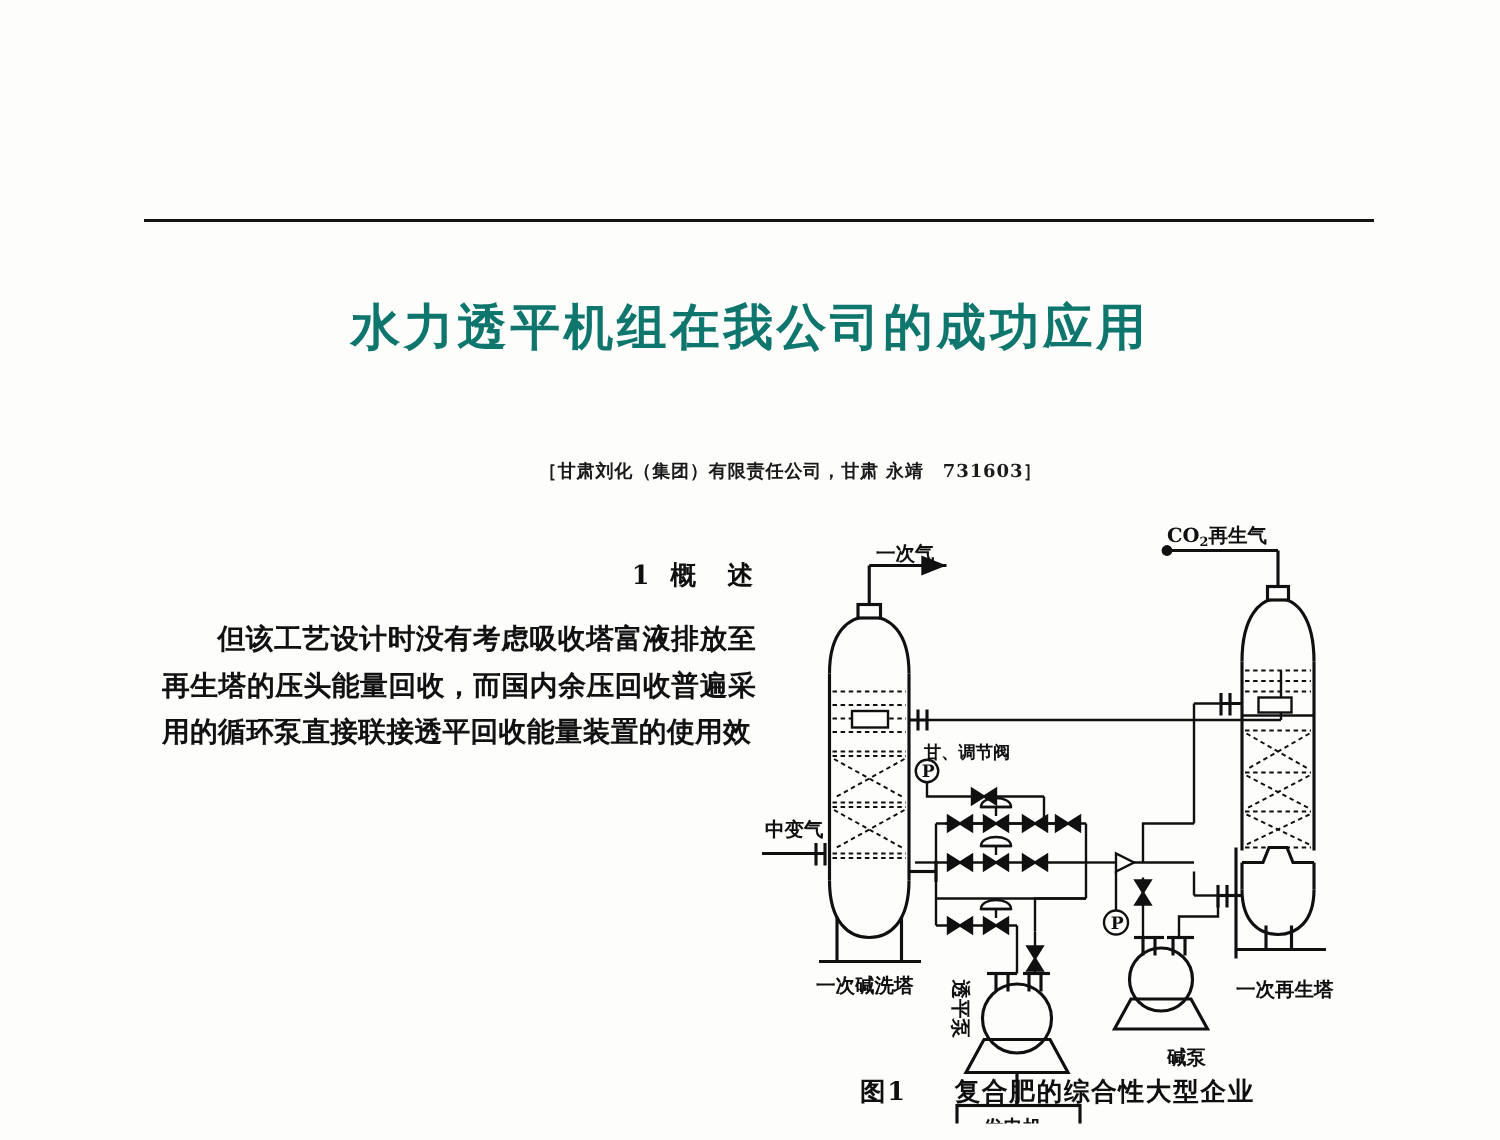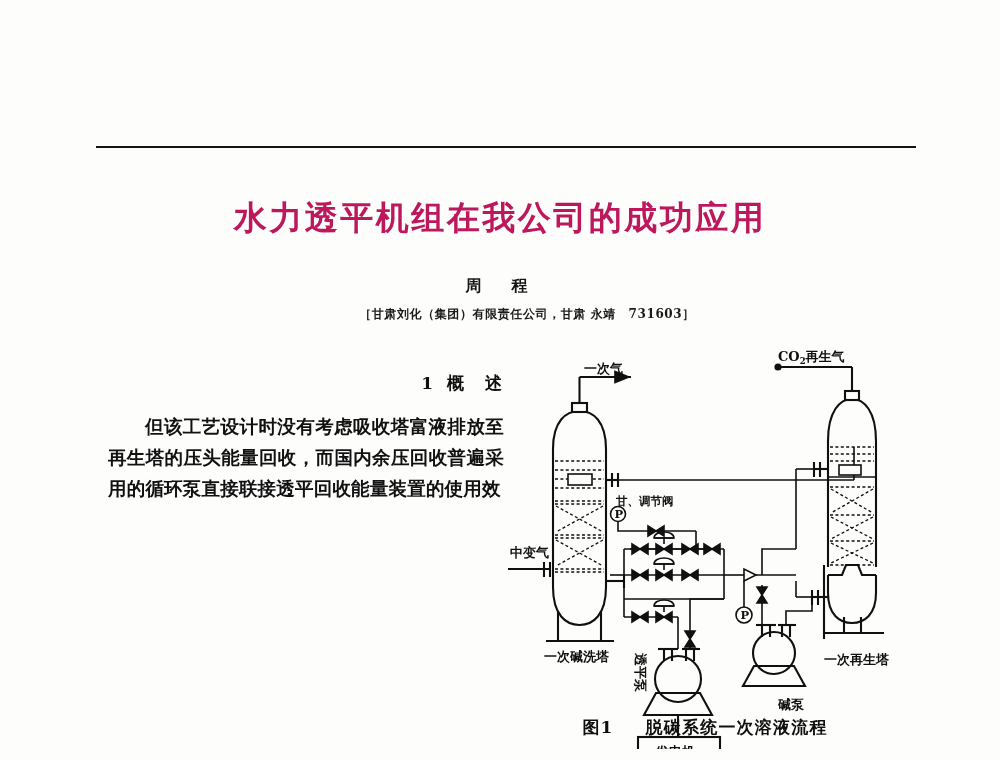--- a/index.html
+++ b/index.html
@@ -63,21 +63,21 @@
   
   .doc-title {
     position: absolute;
     left: 0;
     top: 196px;
     width: 1000px;
     text-align: center;
     font-size: 33px;
     font-weight: 700;
     letter-spacing: 2.5px;
-    color: #be185d;
+    color: #0f766e;
     font-family: "DejaVu Serif", "Liberation Serif", serif;
   }
   .doc-author {
     position: absolute;
     left: 0;
     top: 276px;
     width: 1000px;
     text-align: center;
     font-size: 16px;
     font-weight: 700;
@@ -185,21 +185,20 @@
   .whitefill { fill: #fdfdfc; }
 </style>
 </head>
 <body>
 
 <div class="page">
 
   <div class="rule"></div>
 
   <div class="doc-title">水力透平机组在我公司的成功应用</div>
-  <div class="doc-author">周　程</div>
   <div class="doc-affil">［甘肃刘化（集团）有限责任公司，甘肃 永靖　731603］</div>
 
   <div class="col-left">
     <div class="sec-head">
       <span class="num">1</span><span>概　述</span>
     </div>
     <p class="para">但该工艺设计时没有考虑吸收塔富液排放至再生塔的压头能量回收，而国内余压回收普遍采用的循环泵直接联接透平回收能量装置的使用效</p>
   </div>
 
   <div class="col-right">
@@ -472,17 +471,17 @@
 
       <text class="lbl" x="38" y="312">一次碱洗塔</text>
       <text class="lbl" x="272" y="360">碱泵</text>
       <text class="lbl" x="318" y="315">一次再生塔</text>
 
     </svg>
   </div>
 
   <div class="fig-caption">
     <div class="fig-cap-inner">
-      <span class="cap-no">图1</span><span>脱碳系统一次溶液流程</span>
+      <span class="cap-no">图1</span><span>复合肥的综合性大型企业</span>
     </div>
   </div>
 
 </div>
 
 </body></html>

